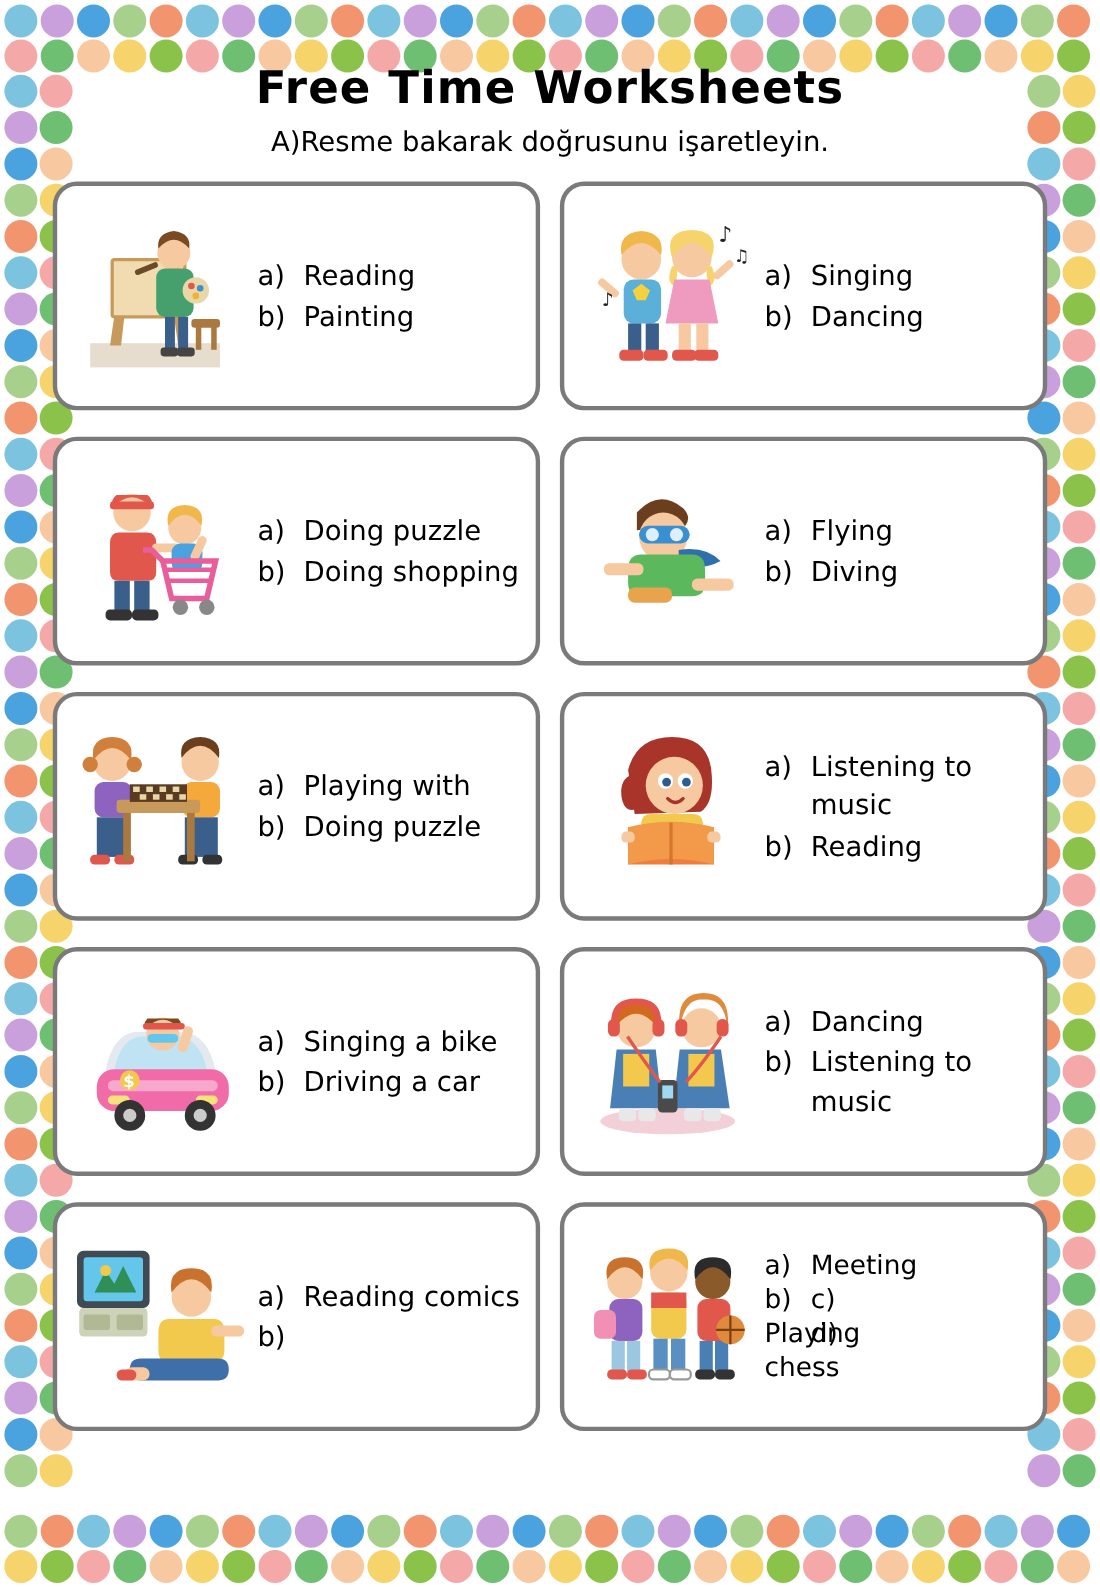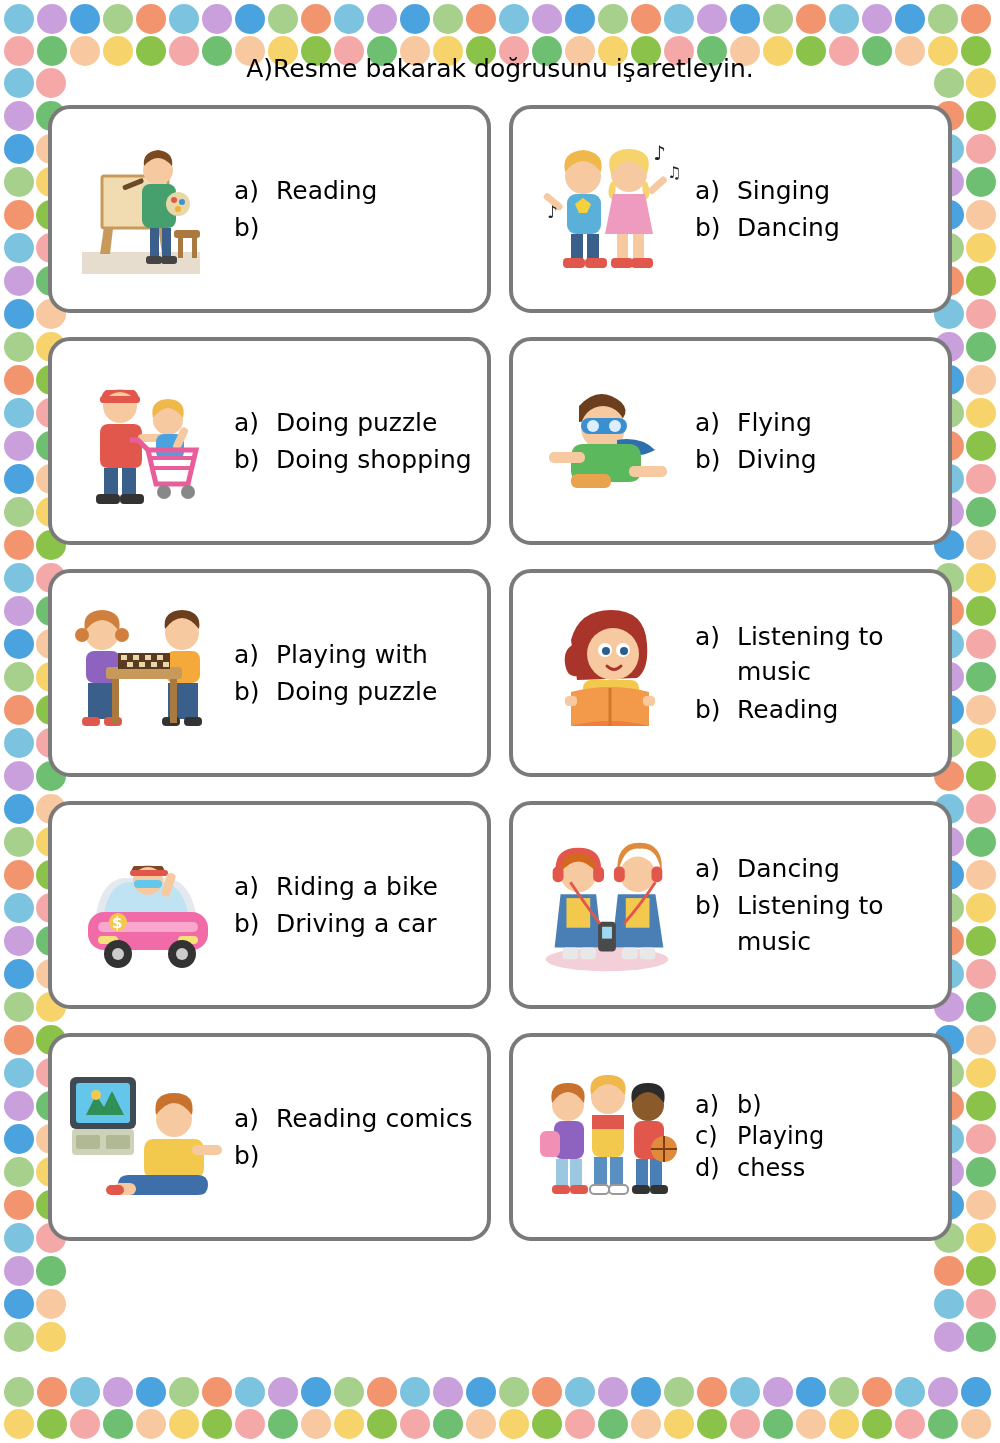--- a/index.html
+++ b/index.html
@@ -372,20 +372,21 @@
       <div class="dot" style="left: 934px; top: 1289px; background: rgb(124, 195, 224);"></div>
       <div class="dot" style="left: 966px; top: 1289px; background: rgb(244, 169, 168);"></div>
       <div class="dot" style="left: 4px; top: 1322px; background: rgb(168, 208, 141);"></div>
       <div class="dot" style="left: 36px; top: 1322px; background: rgb(246, 211, 107);"></div>
       <div class="dot" style="left: 934px; top: 1322px; background: rgb(201, 160, 220);"></div>
       <div class="dot" style="left: 966px; top: 1322px; background: rgb(111, 191, 115);"></div>
     </div>
 
   <div class="content">
 
+    <div class="title">Free Time Worksheets</div>
     <div class="subtitle">A)Resme bakarak doğrusunu işaretleyin.</div>
 
     <div class="grid">
 
       <div class="card">
         <div class="card-art">
           <svg width="160" height="150" viewBox="0 0 160 150">
             <rect x="16" y="118" width="118" height="22" fill="#e6ddcf"></rect>
             <path d="M34 120 L44 52 L52 52 L44 120 Z" fill="#c79a5b"></path>
             <path d="M96 120 L86 52 L94 52 L104 120 Z" fill="#c79a5b"></path>
@@ -404,20 +405,21 @@
             <circle cx="112" cy="70" r="12" fill="#e8d7a7"></circle>
             <circle cx="108" cy="66" r="3" fill="#e2574c"></circle>
             <circle cx="116" cy="68" r="3" fill="#3f8fd2"></circle>
             <circle cx="112" cy="75" r="3" fill="#f2b134"></circle>
           </svg>
         </div>
         <div class="card-opts">
           <span class="opt-key">a)</span>
           <span class="opt-text">Reading</span>
           <span class="opt-key">b)</span>
+          <span class="opt-text">Painting</span>
         </div>
       </div>
 
       <div class="card">
         <div class="card-art">
           <svg width="165" height="150" viewBox="0 0 165 150">
             <circle cx="58" cy="42" r="18" fill="#f7c9a0"></circle>
             <path d="M40 38 q18 -22 36 0 q4 -20 -18 -22 q-22 2 -18 22 Z" fill="#f0b84b"></path>
             <rect x="42" y="60" width="34" height="40" rx="9" fill="#5ab0d8"></rect>
             <path d="M50 70 l8 -6 l8 6 l-4 9 h-8 Z" fill="#f4d13d"></path>
@@ -586,21 +588,21 @@
             <rect x="36" y="108" width="20" height="8" rx="4" fill="#f6e27a"></rect>
             <rect x="116" y="108" width="20" height="8" rx="4" fill="#f6e27a"></rect>
             <circle cx="56" cy="126" r="14" fill="#333"></circle>
             <circle cx="56" cy="126" r="6" fill="#ccc"></circle>
             <circle cx="120" cy="126" r="14" fill="#333"></circle>
             <circle cx="120" cy="126" r="6" fill="#ccc"></circle>
           </svg>
         </div>
         <div class="card-opts">
           <span class="opt-key">a)</span>
-          <span class="opt-text">Riding a bike</span>
+          <span class="opt-text">Singing a bike</span>
           <span class="opt-key">b)</span>
           <span class="opt-text">Driving a car</span>
         </div>
       </div>
 
       <div class="card">
         <div class="card-art">
           <svg width="170" height="155" viewBox="0 0 170 155">
             <ellipse cx="85" cy="132" rx="62" ry="12" fill="#f3cfd8"></ellipse>
             <circle cx="56" cy="46" r="18" fill="#f7c9a0"></circle>
@@ -684,20 +686,21 @@
             <rect x="104" y="102" width="12" height="28" fill="#4a7fb5"></rect>
             <rect x="118" y="102" width="12" height="28" fill="#4a7fb5"></rect>
             <rect x="100" y="128" width="18" height="9" rx="4" fill="#333"></rect>
             <rect x="118" y="128" width="18" height="9" rx="4" fill="#333"></rect>
             <circle cx="132" cy="92" r="13" fill="#e08a3c"></circle>
             <path d="M119 92 h26 M132 79 v26" stroke="#7a3f12" stroke-width="2"></path>
           </svg>
         </div>
         <div class="card-opts dense">
           <span class="opt-key">a)</span>
+          <span class="opt-text">Meeting</span>
           <span class="opt-key">b)</span>
           <span class="opt-key">c)</span>
           <span class="opt-text">Playing</span>
           <span class="opt-key">d)</span>
           <span class="opt-text">chess</span>
         </div>
       </div>
 
     </div>
   </div>

